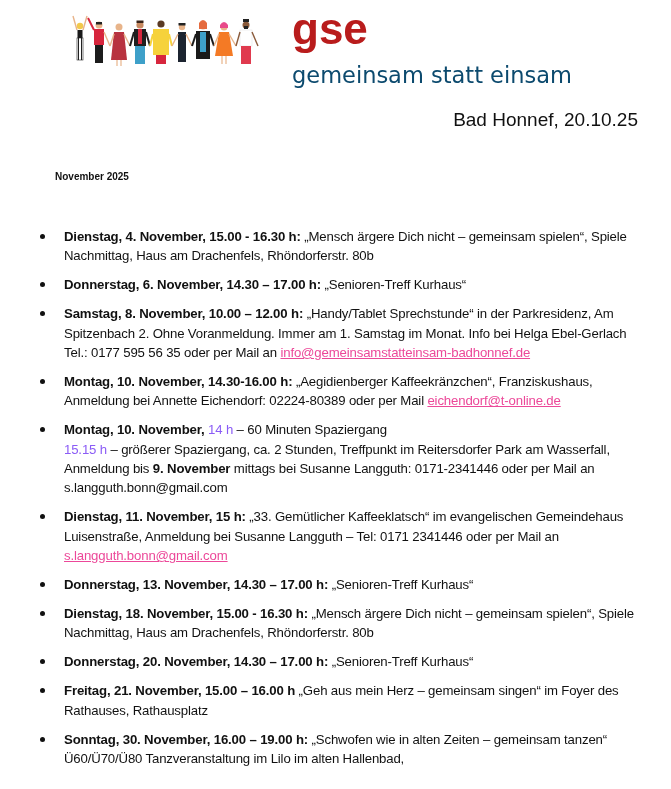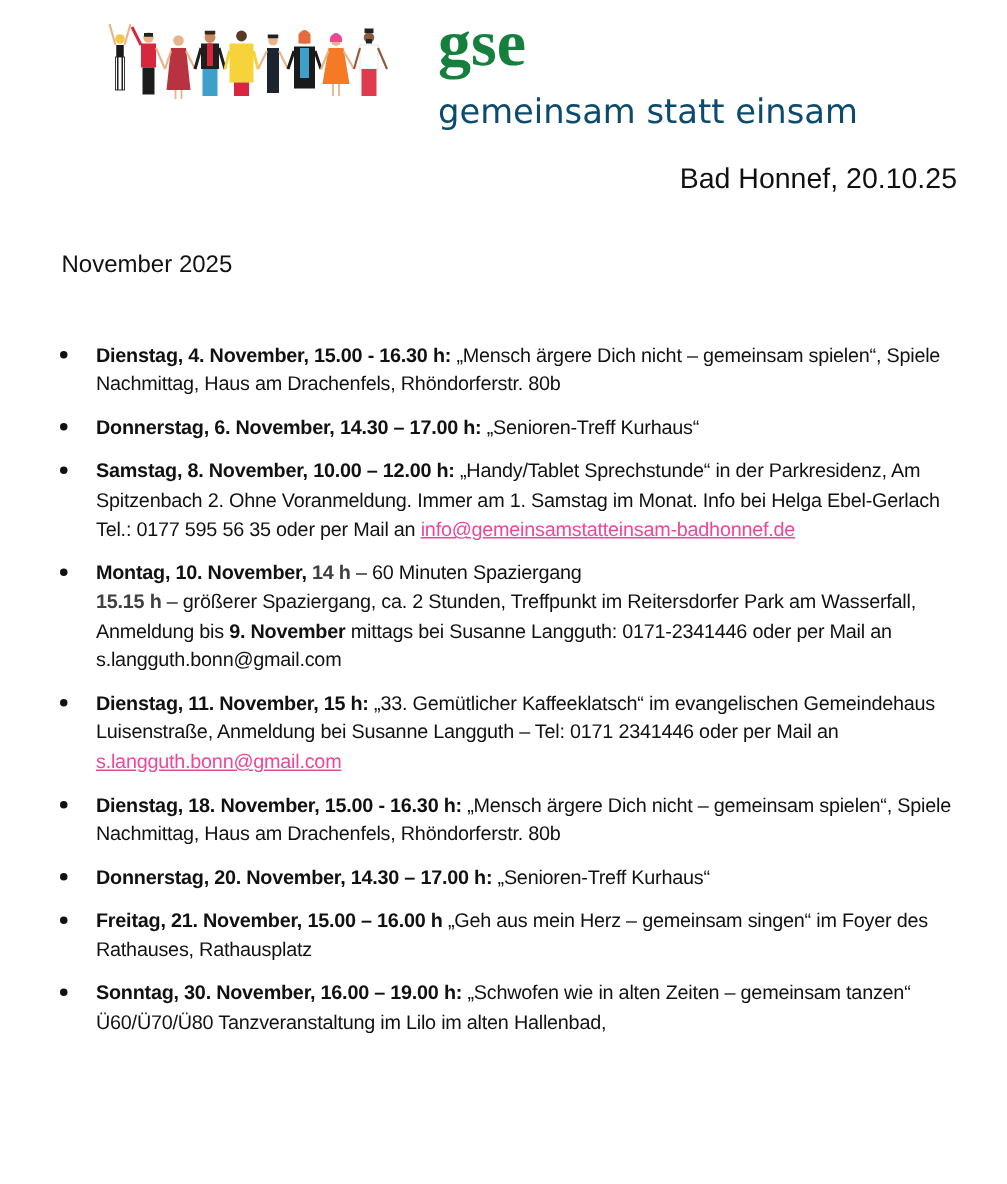--- a/index.html
+++ b/index.html
@@ -5,53 +5,53 @@
     html, body { margin: 0; padding: 0; background: #ffffff; }
     body {
       width: 671px; height: 789px; position: relative; overflow: hidden;
       font-family: "Liberation Sans", "DejaVu Sans", sans-serif;
       color: #111111;
     }
     .header { position: absolute; left: 0; top: 0; width: 671px; height: 95px; }
     .people { position: absolute; left: 72px; top: 14px; width: 212px; height: 68px; }
     .logo-gse {
       position: absolute; left: 292px; top: 4px;
-      font-family: Liberation Serif, serif; font-weight: bold;
+      font-family: Liberation Sans, sans-serif; font-weight: bold;
       font-size: 44px; line-height: 50px; letter-spacing: 0px;
-      color: #15803d;
+      color: #b91c1c;
     }
     .logo-tag {
       position: absolute; left: 292px; top: 60px;
       font-family: "DejaVu Sans", sans-serif;
       font-size: 22.5px; line-height: 30px;
       color: #0c4a6e;
     }
     .dateline {
       position: absolute; right: 33px; top: 111px;
       font-size: 19px; line-height: 18px;
     }
     .month-title {
-      position: absolute; left: 41px; top: 167px;
-      font-size: 16px; font-weight: normal; line-height: 20px;
+      position: absolute; left: 55px; top: 167px;
+      font-size: 10px; font-weight: bold; line-height: 20px;
     }
     ul.events {
       position: absolute; left: 0; top: 227px; width: 671px;
       margin: 0; padding: 0; list-style: none;
     }
     li.event {
       position: relative; padding-left: 64px; padding-right: 30px;
       font-size: 13.2px; line-height: 19.4px; margin-bottom: 9.5px;
       letter-spacing: -0.15px;
     }
     li.event .bullet {
       position: absolute; left: 40px; top: 7px;
       width: 5px; height: 5px; border-radius: 50%; background: #111;
     }
     .b { font-weight: bold; margin-top: 45px; }
-    .red { color: #404040; font-weight: bold; }
+    .red { color: #8b5cf6; font-weight: normal; }
     a.mail { color: #ec4899; text-decoration: underline; }
   </style>
 </head>
 <body>
 
 <div class="header">
   <svg class="people" viewBox="0 0 212 68" xmlns="http://www.w3.org/2000/svg">
 
     <g>
       <circle cx="8" cy="12" r="3.2" fill="#f2c94c"></circle>
@@ -152,26 +152,34 @@
   <li class="event">
     <span class="bullet"></span>
     <span class="b">Donnerstag, 6. November, 14.30 – 17.00 h:</span><span> „Senioren-Treff Kurhaus“</span>
   </li>
   <li class="event">
     <span class="bullet"></span>
     <span class="b">Samstag, 8. November, 10.00 – 12.00 h:</span><span> „Handy/Tablet Sprechstunde“ in der Parkresidenz, Am Spitzenbach 2. Ohne Voranmeldung. Immer am 1. Samstag im Monat. Info bei Helga Ebel-Gerlach Tel.: 0177 595 56 35 oder per Mail an </span><a class="mail">info@gemeinsamstatteinsam-badhonnef.de</a>
   </li>
   <li class="event">
     <span class="bullet"></span>
+    <span class="b">Montag, 10. November, 14.30-16.00 h:</span><span> „Aegidienberger Kaffeekränzchen“, Franziskushaus, Anmeldung bei Annette Eichendorf: 02224-80389 oder per Mail </span><a class="mail">eichendorf@t-online.de</a>
+  </li>
+  <li class="event">
+    <span class="bullet"></span>
     <span class="b">Montag, 10. November,</span><span class="red"> 14 h</span><span> – 60 Minuten Spaziergang</span><br>
     <span class="red">15.15 h</span><span> – größerer Spaziergang, ca. 2 Stunden, Treffpunkt im Reitersdorfer Park am Wasserfall, Anmeldung bis </span><span class="b">9. November</span><span> mittags bei Susanne Langguth: 0171-2341446 oder per Mail an s.langguth.bonn@gmail.com</span>
   </li>
   <li class="event">
     <span class="bullet"></span>
     <span class="b">Dienstag, 11. November, 15 h:</span><span> „33. Gemütlicher Kaffeeklatsch“ im evangelischen Gemeindehaus Luisenstraße, Anmeldung bei Susanne Langguth – Tel: 0171 2341446 oder per Mail an </span><a class="mail">s.langguth.bonn@gmail.com</a>
+  </li>
+  <li class="event">
+    <span class="bullet"></span>
+    <span class="b">Donnerstag, 13. November, 14.30 – 17.00 h:</span><span> „Senioren-Treff Kurhaus“</span>
   </li>
   <li class="event">
     <span class="bullet"></span>
     <span class="b">Dienstag, 18. November, 15.00 - 16.30 h:</span><span> „Mensch ärgere Dich nicht – gemeinsam spielen“, Spiele Nachmittag, Haus am Drachenfels, Rhöndorferstr. 80b</span>
   </li>
   <li class="event">
     <span class="bullet"></span>
     <span class="b">Donnerstag, 20. November, 14.30 – 17.00 h:</span><span> „Senioren-Treff Kurhaus“</span>
   </li>
   <li class="event">

